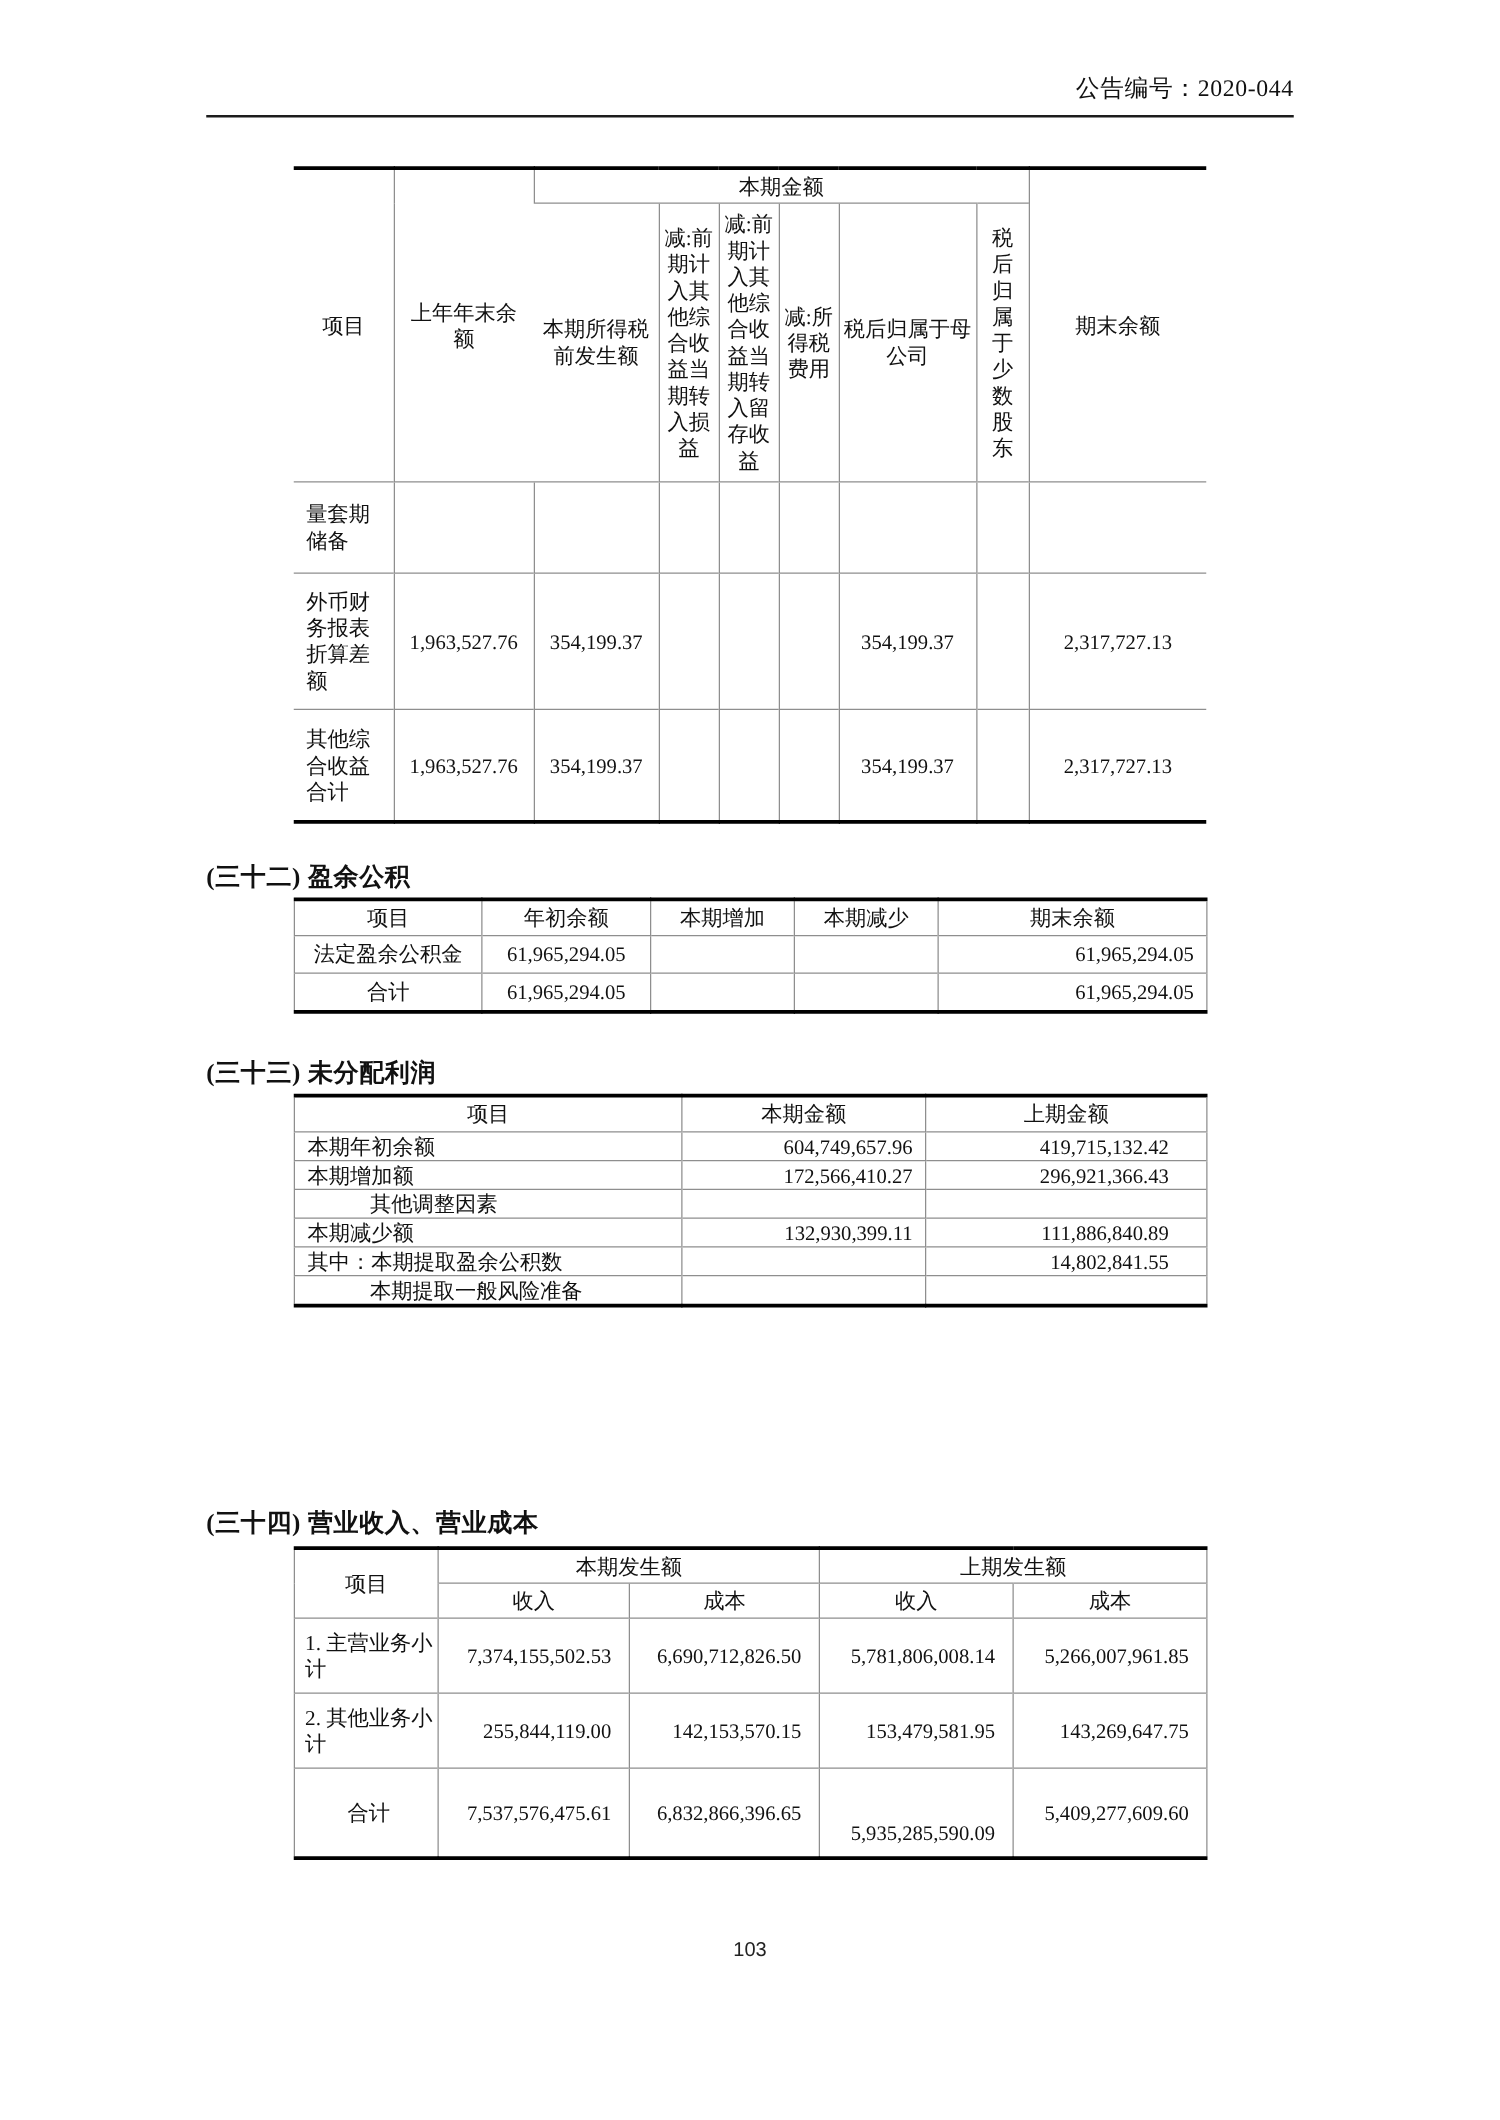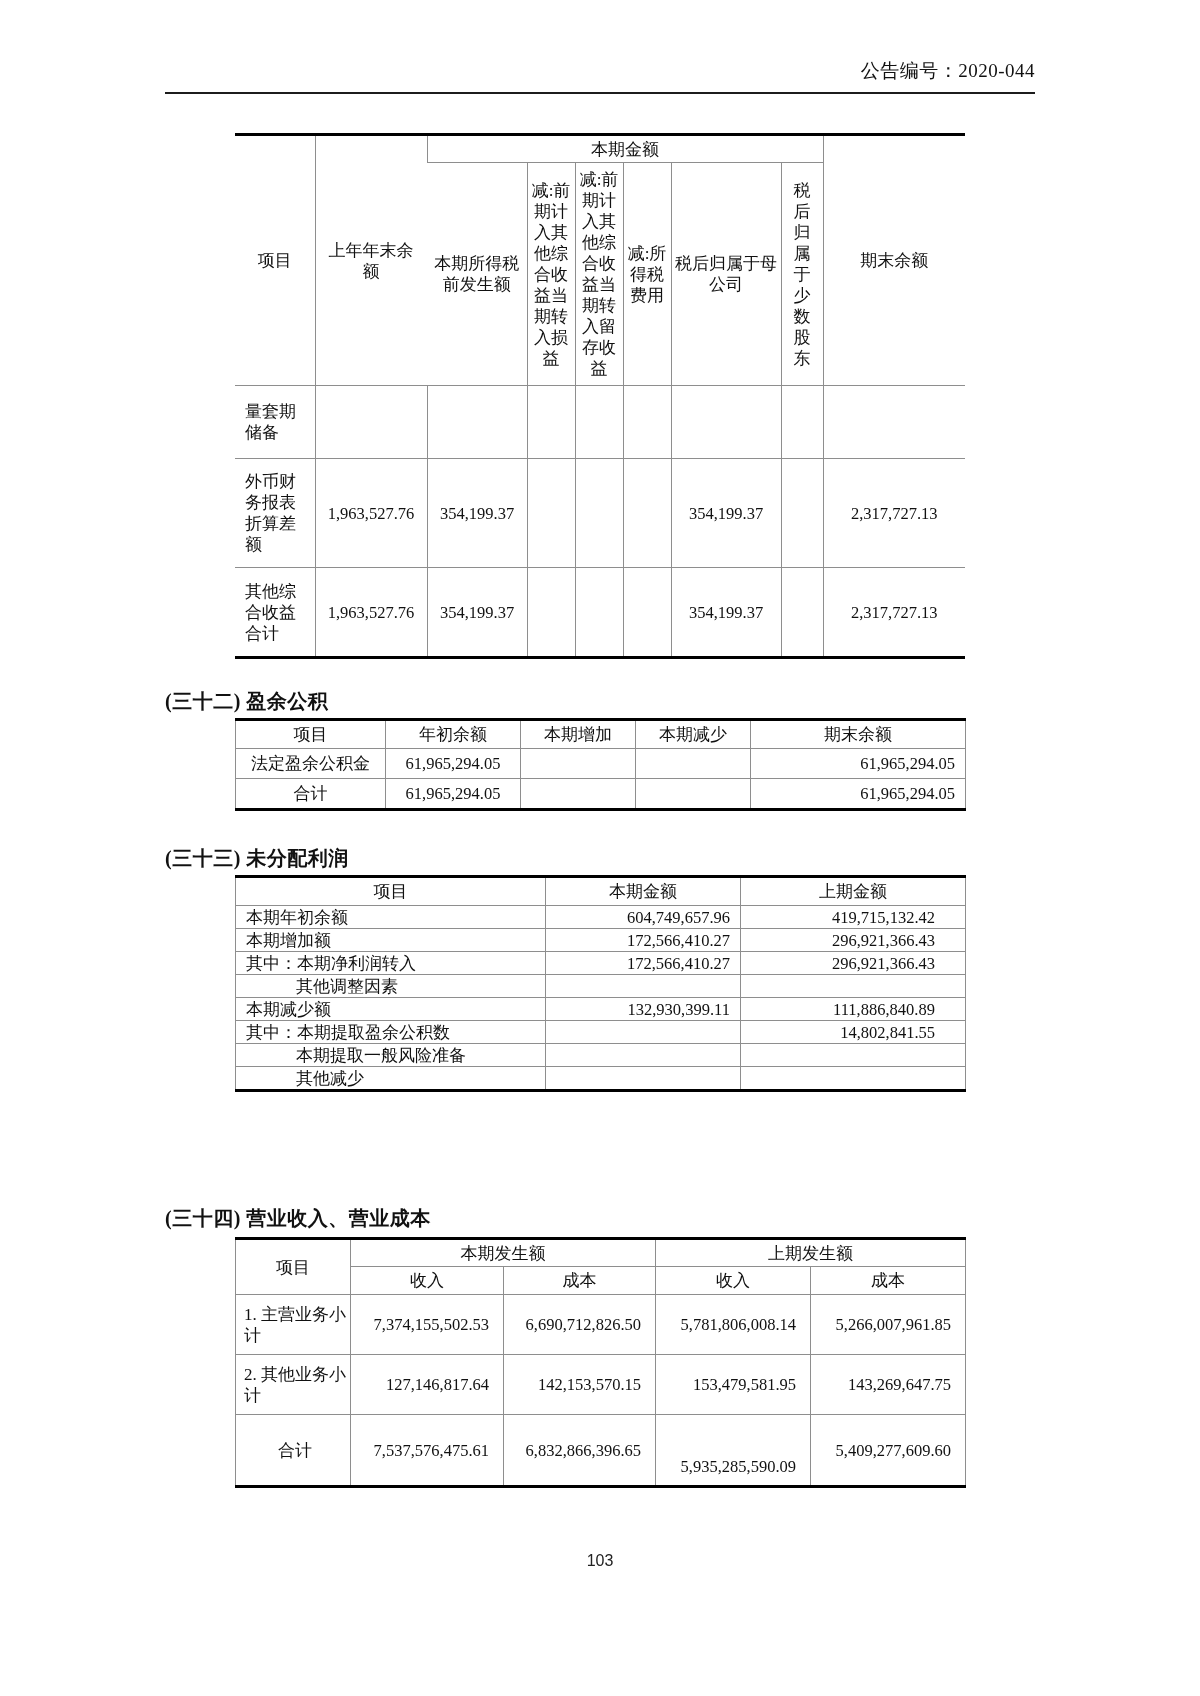--- a/index.html
+++ b/index.html
@@ -201,46 +201,36 @@
     <td class="lbl">本期年初余额</td>
     <td class="num">604,749,657.96</td>
     <td class="num-w">419,715,132.42</td>
   </tr>
   <tr>
     <td class="lbl">本期增加额</td>
     <td class="num">172,566,410.27</td>
     <td class="num-w">296,921,366.43</td>
   </tr>
   <tr>
-    <td class="lbl">其中：本期净利润转入</td>
-    <td class="num">172,566,410.27</td>
-    <td class="num-w">296,921,366.43</td>
-  </tr>
-  <tr>
     <td class="lbl ind">其他调整因素</td>
     <td class="num"></td>
     <td class="num-w"></td>
   </tr>
   <tr>
     <td class="lbl">本期减少额</td>
     <td class="num">132,930,399.11</td>
     <td class="num-w">111,886,840.89</td>
   </tr>
   <tr>
     <td class="lbl">其中：本期提取盈余公积数</td>
     <td class="num"></td>
     <td class="num-w">14,802,841.55</td>
   </tr>
   <tr>
     <td class="lbl ind">本期提取一般风险准备</td>
-    <td class="num"></td>
-    <td class="num-w"></td>
-  </tr>
-  <tr>
-    <td class="lbl ind">其他减少</td>
     <td class="num"></td>
     <td class="num-w"></td>
   </tr>
   </tbody>
 </table>
 
 <div class="section-heading h34">(三十四) 营业收入、营业成本</div>
 <table class="t t4">
   <colgroup>
     <col style="width:115px">
@@ -263,21 +253,21 @@
   </tr>
   <tr>
     <td class="lbl">1. 主营业务小计</td>
     <td class="num">7,374,155,502.53</td>
     <td class="num">6,690,712,826.50</td>
     <td class="num">5,781,806,008.14</td>
     <td class="num">5,266,007,961.85</td>
   </tr>
   <tr>
     <td class="lbl">2. 其他业务小计</td>
-    <td class="num">127,146,817.64</td>
+    <td class="num">255,844,119.00</td>
     <td class="num">142,153,570.15</td>
     <td class="num">153,479,581.95</td>
     <td class="num">143,269,647.75</td>
   </tr>
   <tr class="total">
     <td class="lbl lbl-c">合计</td>
     <td class="num">7,537,576,475.61</td>
     <td class="num">6,832,866,396.65</td>
     <td class="num low">5,935,285,590.09</td>
     <td class="num">5,409,277,609.60</td>

